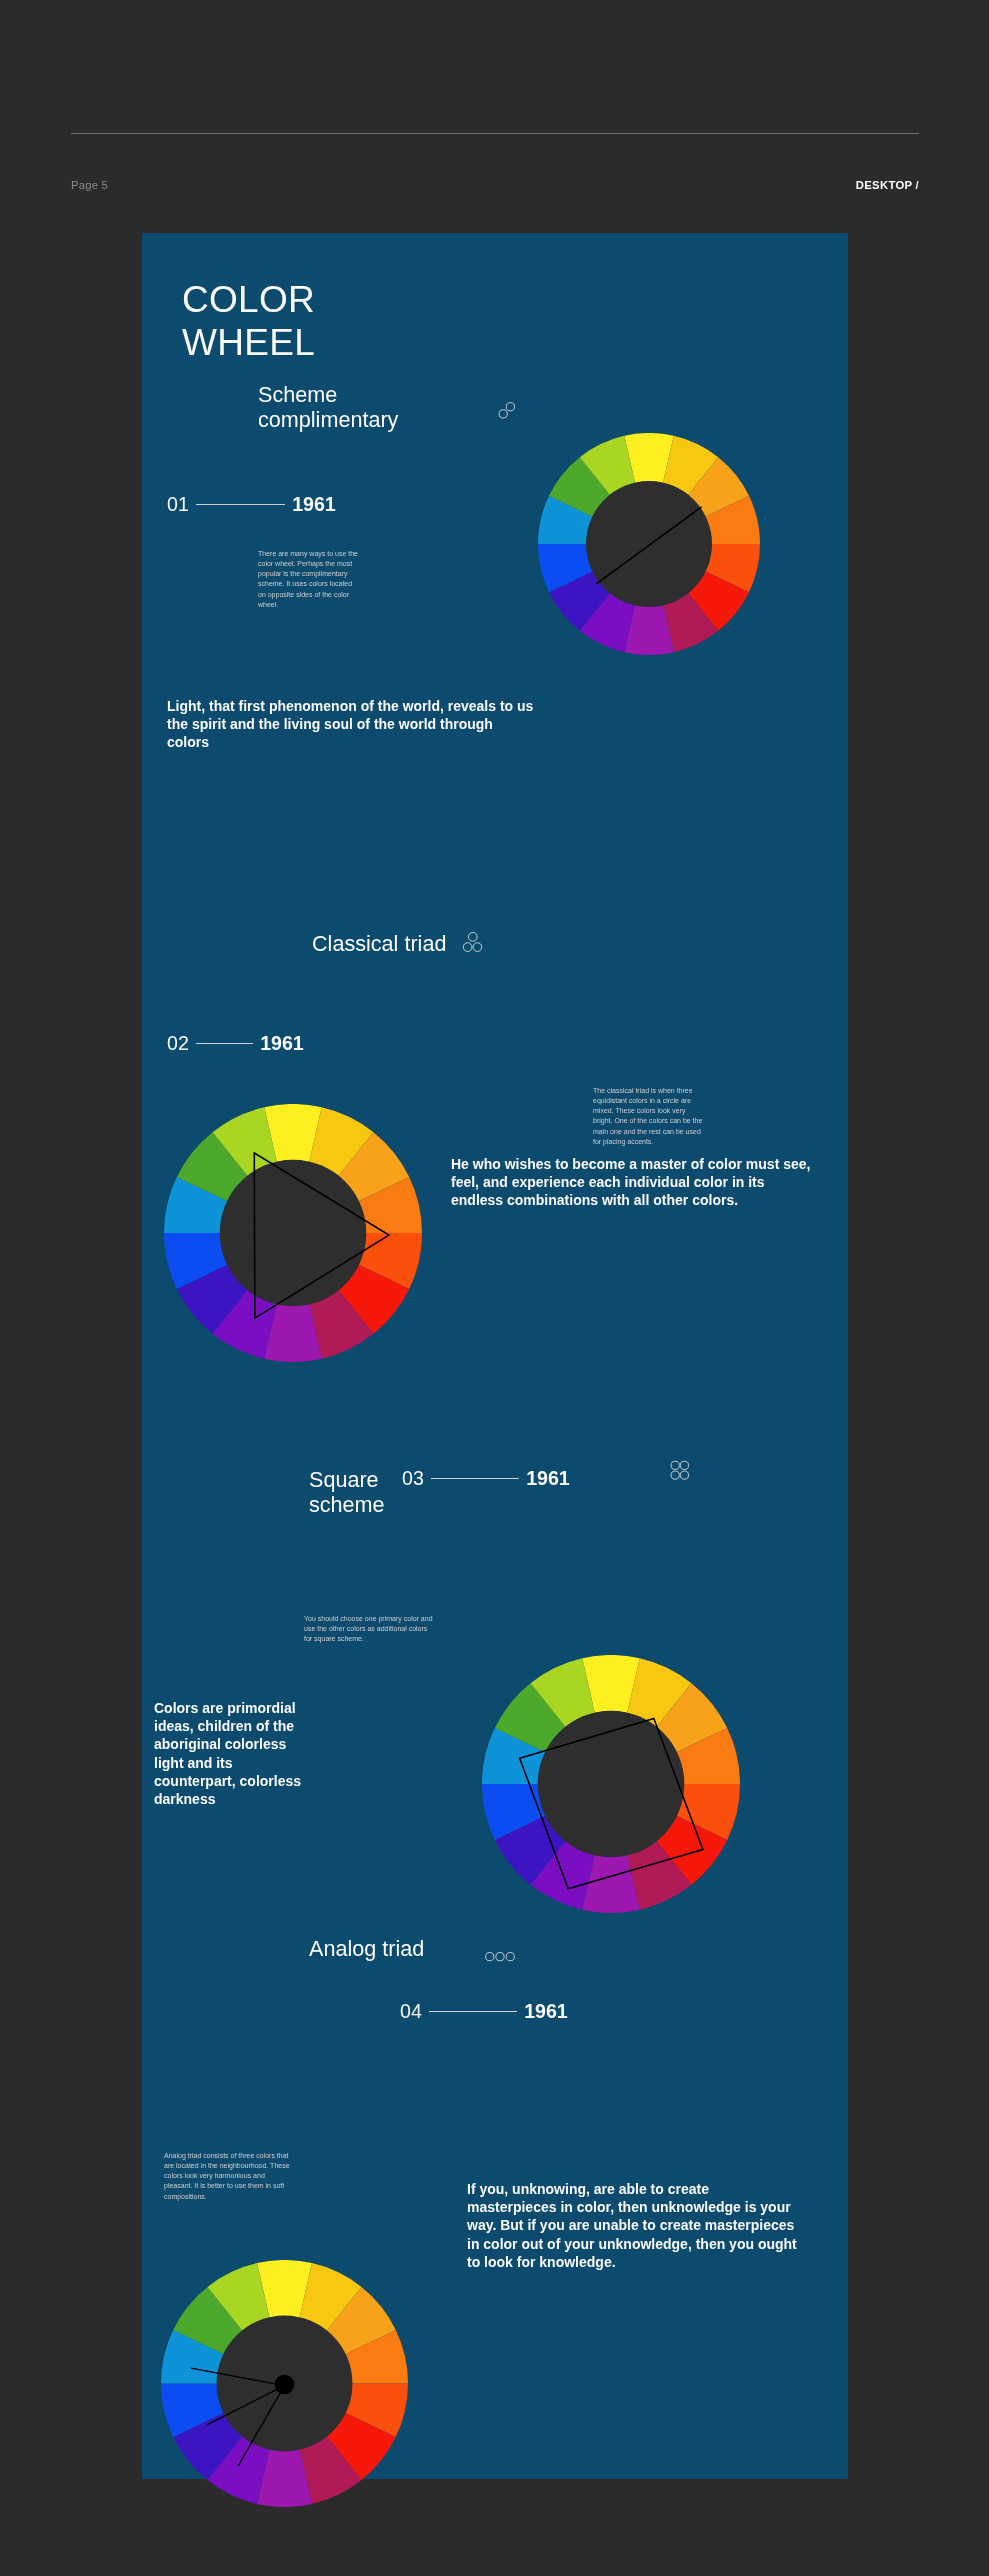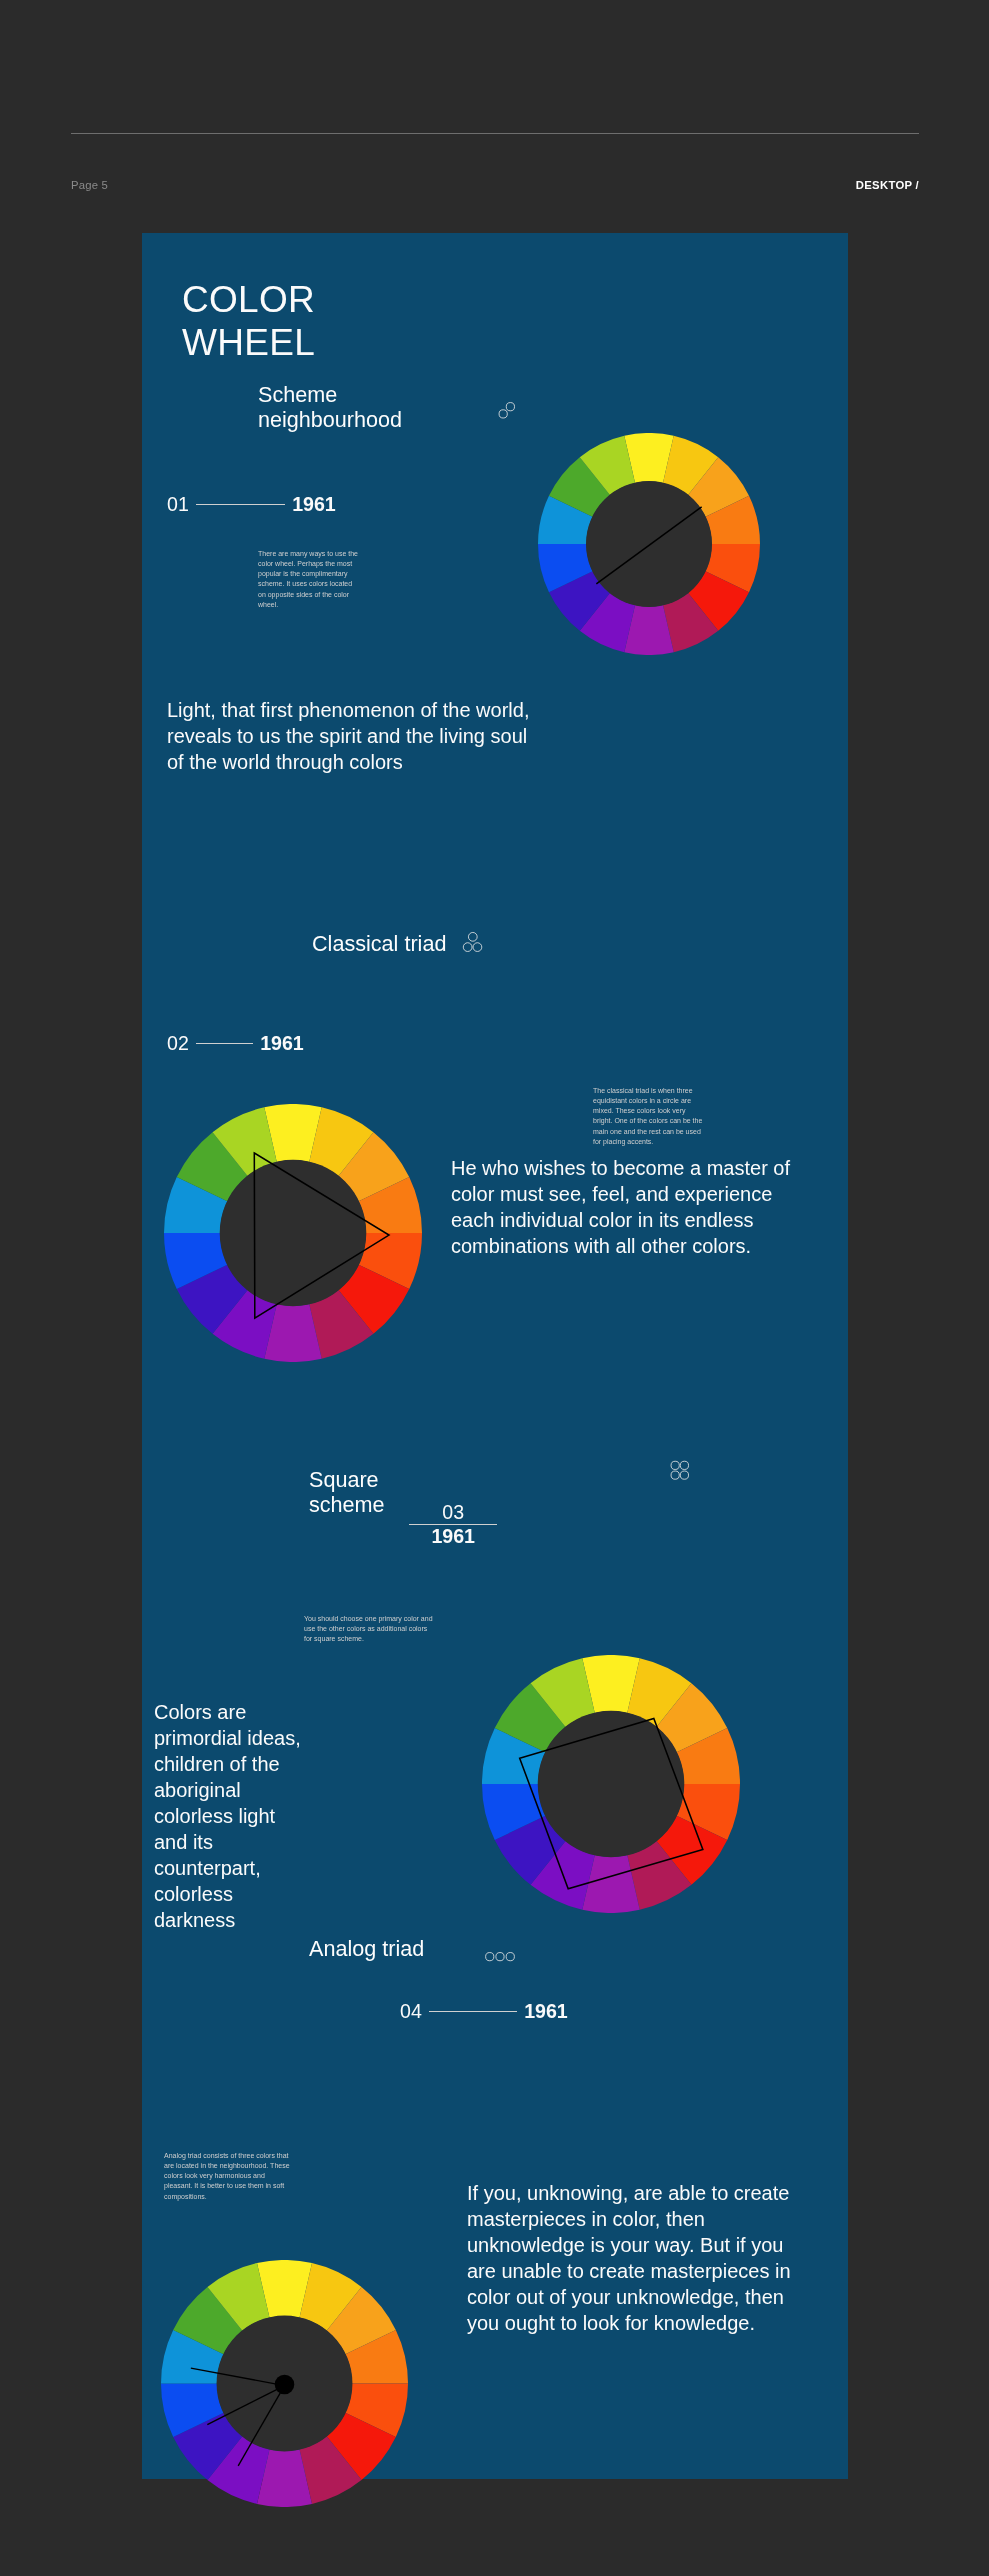--- a/index.html
+++ b/index.html
@@ -48,21 +48,21 @@
   .idx-row{ display:flex; align-items:center; gap:0; }
   .idx-num{ font-size:19.6px; font-weight:400; color:#fafafa; }
   .idx-line{ height:0.5px; background:#d0d0d0; margin:0 7.2px; }
   .idx-year{ font-size:19.6px; font-weight:700; color:#fafafa; }
 
   .caption{
     font-size:7px; line-height:1.45; color:#cfcfcf; font-weight:400;
   }
 
   .quote{
-    font-size:20px; line-height:1.3; font-weight:400; color:#fbfbfb;
+    font-size:14px; line-height:1.3; font-weight:700; color:#fbfbfb;
   }
 
   
   .ic{ display:block; }
   .ic circle{ fill:none; stroke:#e8e8e8; stroke-width:1.6; }
 
   
   .wheel{ position:absolute; }
   .wheel svg{ display:block; }
   .overlay-line{ stroke:#000; fill:none; }
@@ -79,21 +79,21 @@
 
 <div class="card">
 
   <div class="big-title">
     <div>COLOR</div>
     <div>WHEEL</div>
   </div>
 
   <div class="abs" style="left:116px; top:149px; width:216px;">
     <div class="scheme-title">Scheme</div>
-    <div class="scheme-title">neighbourhood</div>
+    <div class="scheme-title">complimentary</div>
   </div>
 
   <div class="abs" style="left:355px; top:167px;">
     <svg class="ic" width="20.6" height="20.6" viewBox="0 0 40 40" aria-hidden="true">
       <circle cx="26" cy="13" r="8"></circle>
       <circle cx="12" cy="27" r="8"></circle>
     </svg>
   </div>
 
   <div class="abs idx-row" style="left:25px; top:260px;">
@@ -181,21 +181,21 @@
 
   <div class="abs" style="left:527px; top:1226px;">
     <svg class="ic" width="21.6" height="23" viewBox="0 0 42 44" aria-hidden="true">
       <circle cx="12" cy="12" r="8"></circle>
       <circle cx="30" cy="12" r="8"></circle>
       <circle cx="12" cy="31" r="8"></circle>
       <circle cx="30" cy="31" r="8"></circle>
     </svg>
   </div>
 
-  <div class="abs idx-row" style="left:260px; top:1268px;flex-direction:column;">
+  <div class="abs idx-row" style="left:260px; top:1234px;">
     <span class="idx-num">03</span>
     <span class="idx-line" style="width:88px"></span>
     <span class="idx-year">1961</span>
   </div>
 
   <div class="abs caption" style="left:162px; top:1381px; width:129px;">You should choose one primary color and use the other colors as additional colors for square scheme.</div>
 
   <div class="abs quote" style="left:12px; top:1466px; width:160px;">Colors are primordial ideas, children of the aboriginal colorless light and its counterpart, colorless darkness</div>
 
   <div class="wheel" style="left:340px; top:1422px; width:258px; height:258px;">

